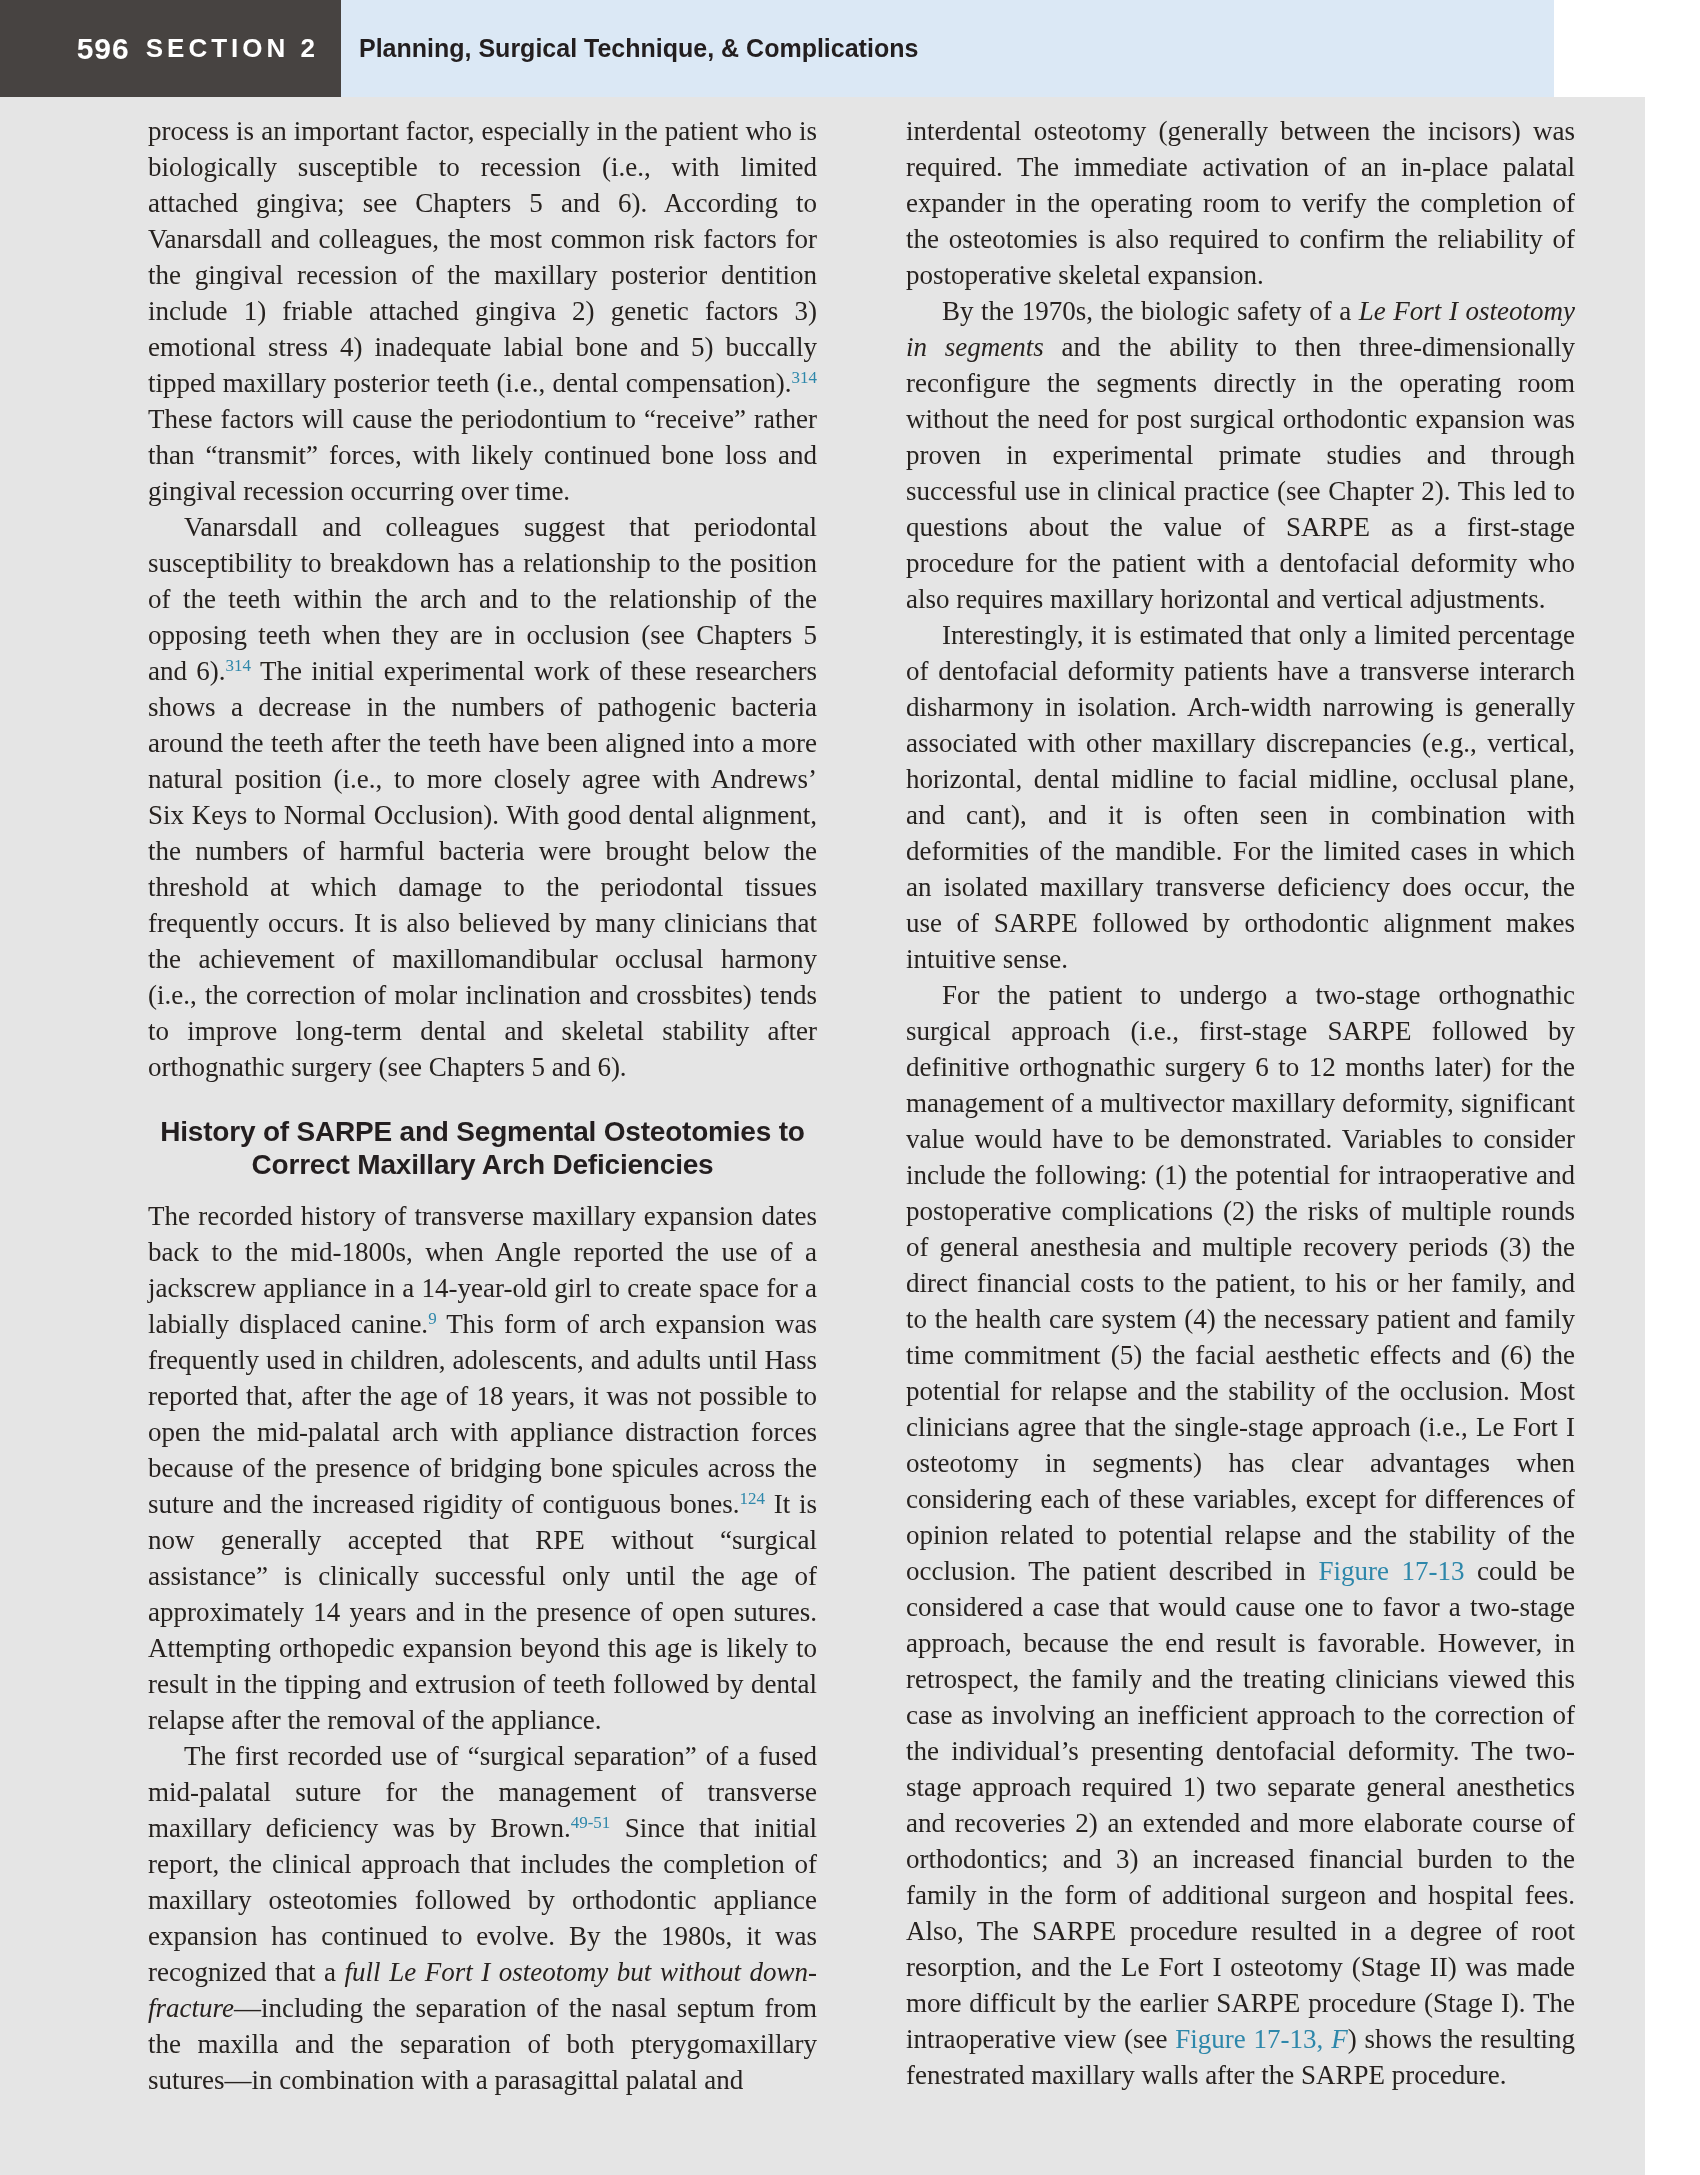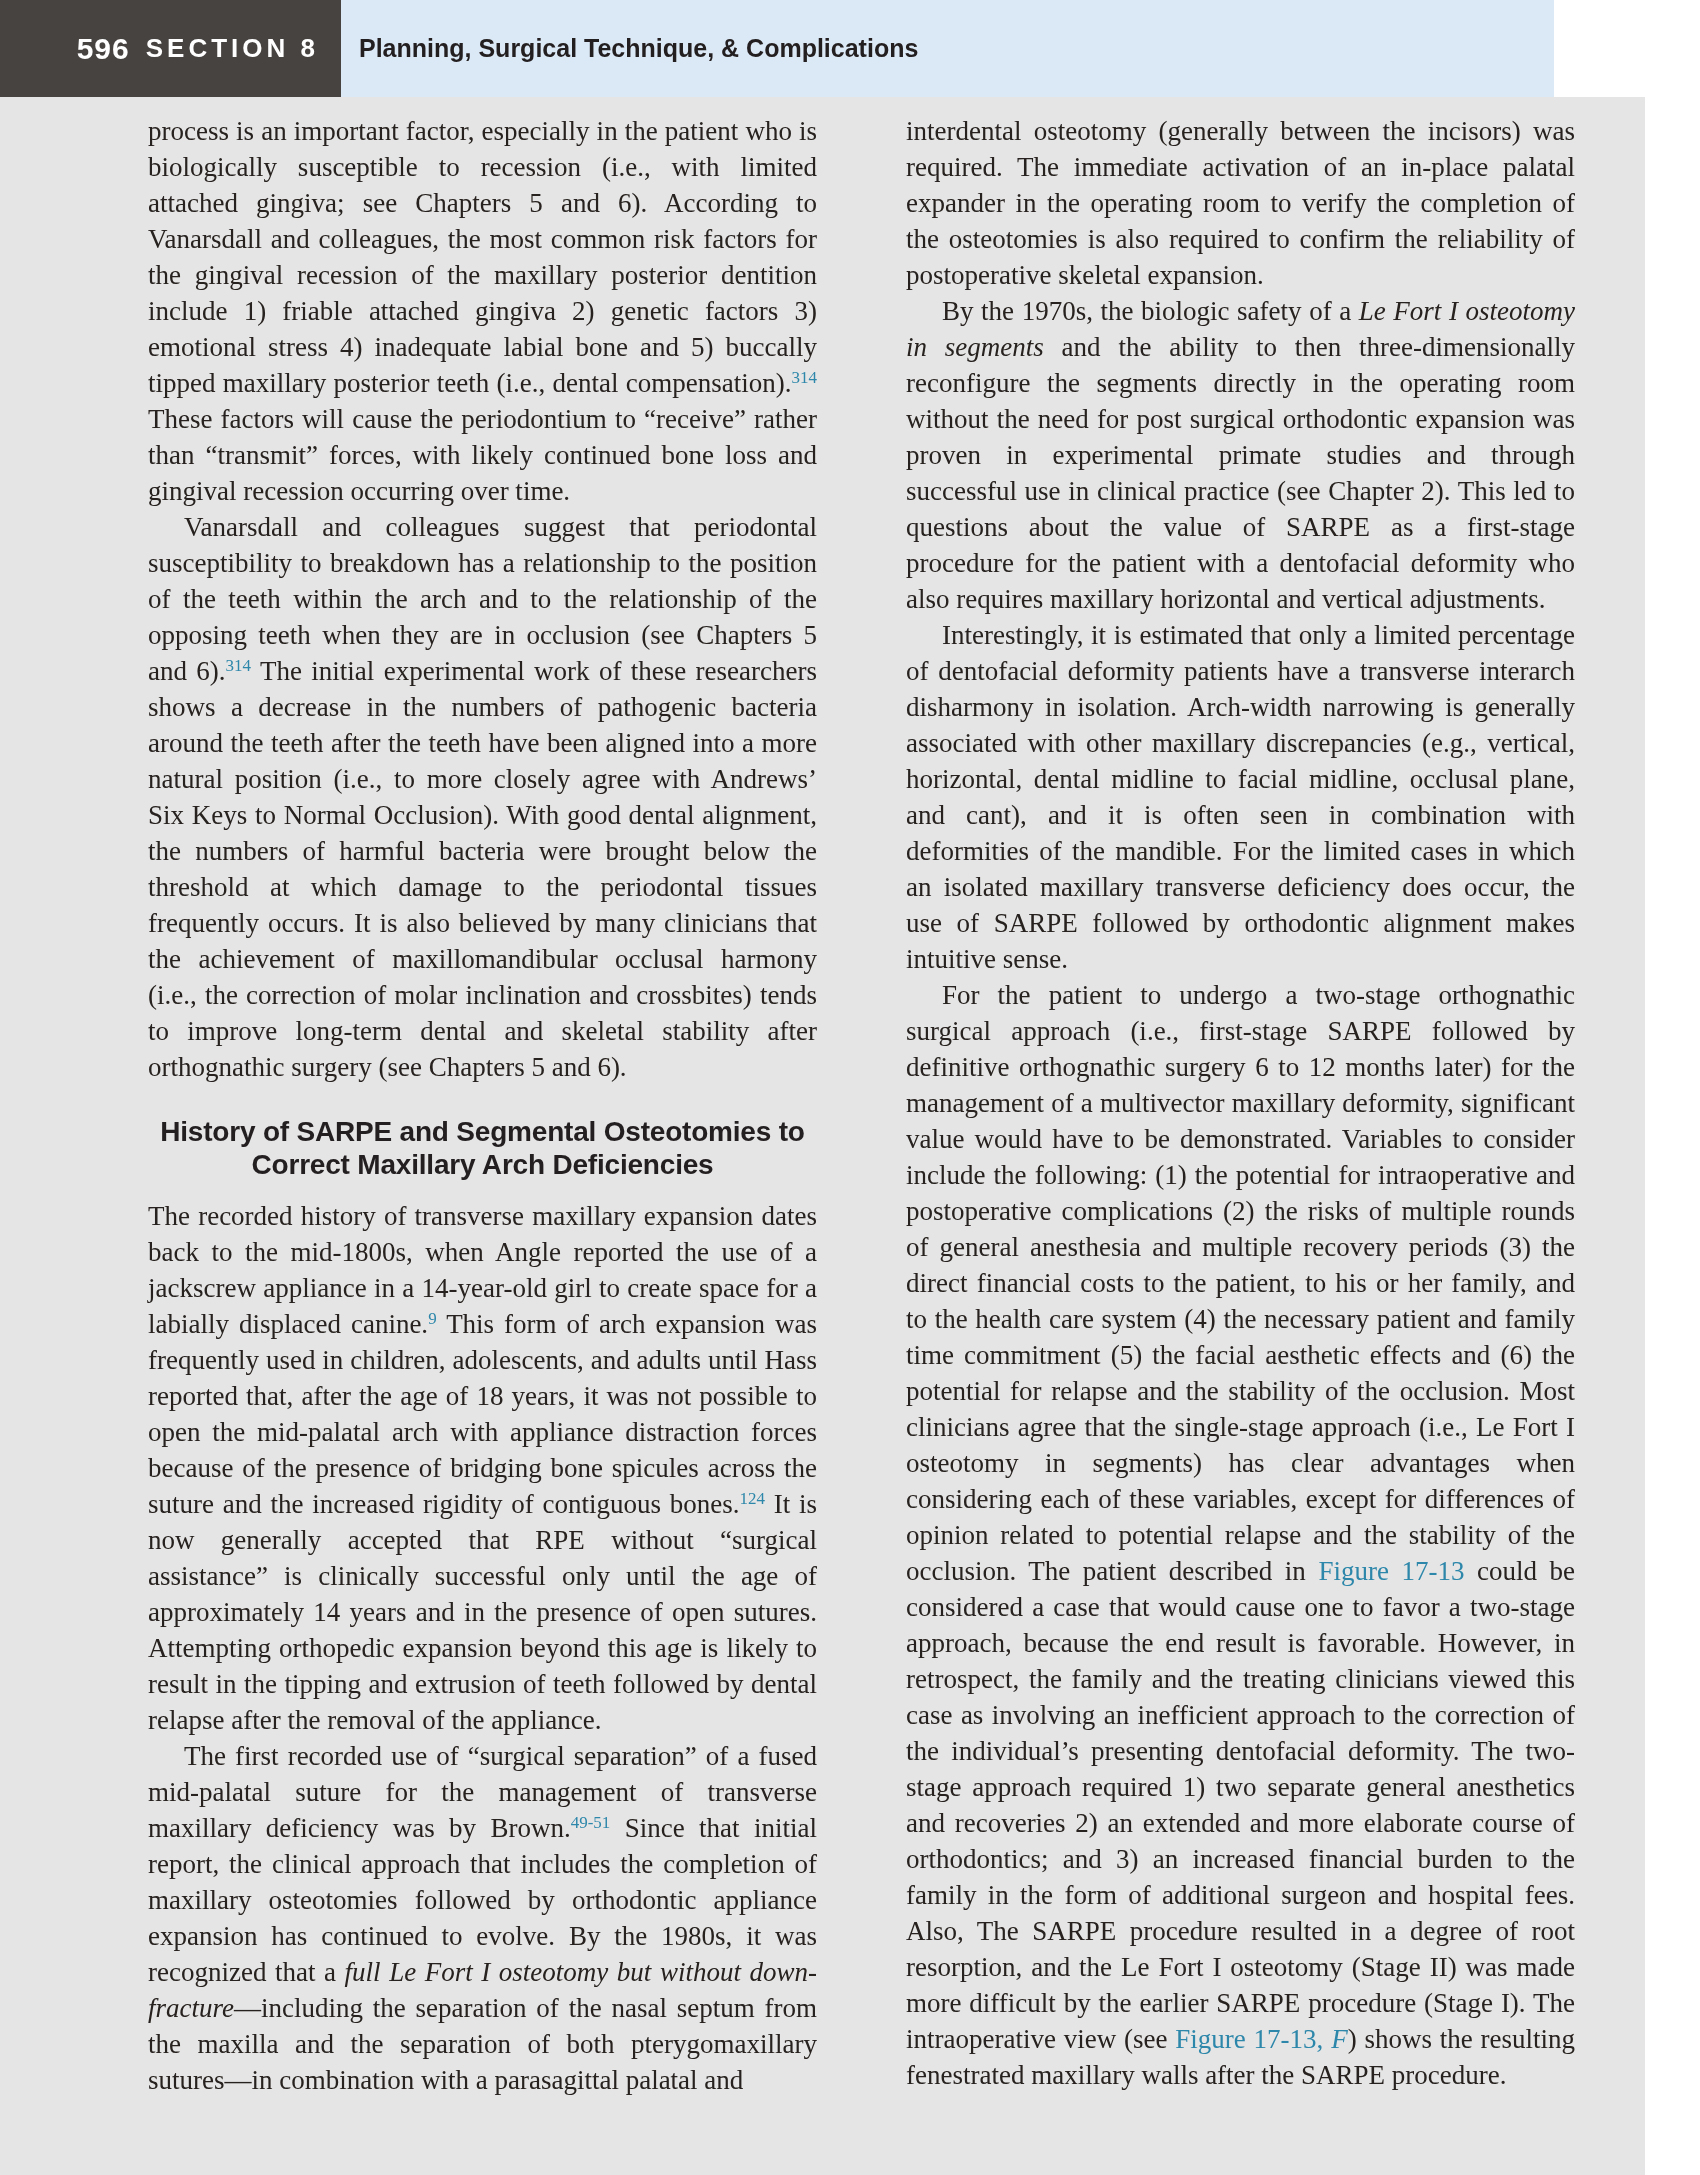--- a/index.html
+++ b/index.html
@@ -54,21 +54,21 @@
   .fig-link{color:var(--link);cursor:pointer;}
   .italic{font-style:italic;}
 </style>
 </head>
 <body>
 
 <div class="page">
   <div class="header">
     <div class="header-box">
       <span class="page-number">596</span>
-      <span class="section-label">SECTION 8</span>
+      <span class="section-label">SECTION 2</span>
     </div>
     <div class="header-bar">
       <span>Planning, Surgical Technique, &amp; Complications</span>
     </div>
     <div class="header-spacer"></div>
   </div>
 
   <div class="content">
     <div class="col">
         <p class="para"><span>process is an important factor, especially in the patient who is biologically susceptible to recession (i.e., with limited attached gingiva; see Chapters 5 and 6). According to Vanarsdall and colleagues, the most common risk factors for the gingival recession of the maxillary posterior dentition include 1) friable attached gingiva 2) genetic factors 3) emotional stress 4) inadequate labial bone and 5) buccally tipped maxillary posterior teeth (i.e., dental compensation).</span><span class="cite-sup">314</span><span> These factors will cause the periodontium to “receive” rather than “transmit” forces, with likely continued bone loss and gingival recession occurring over time.</span></p>

